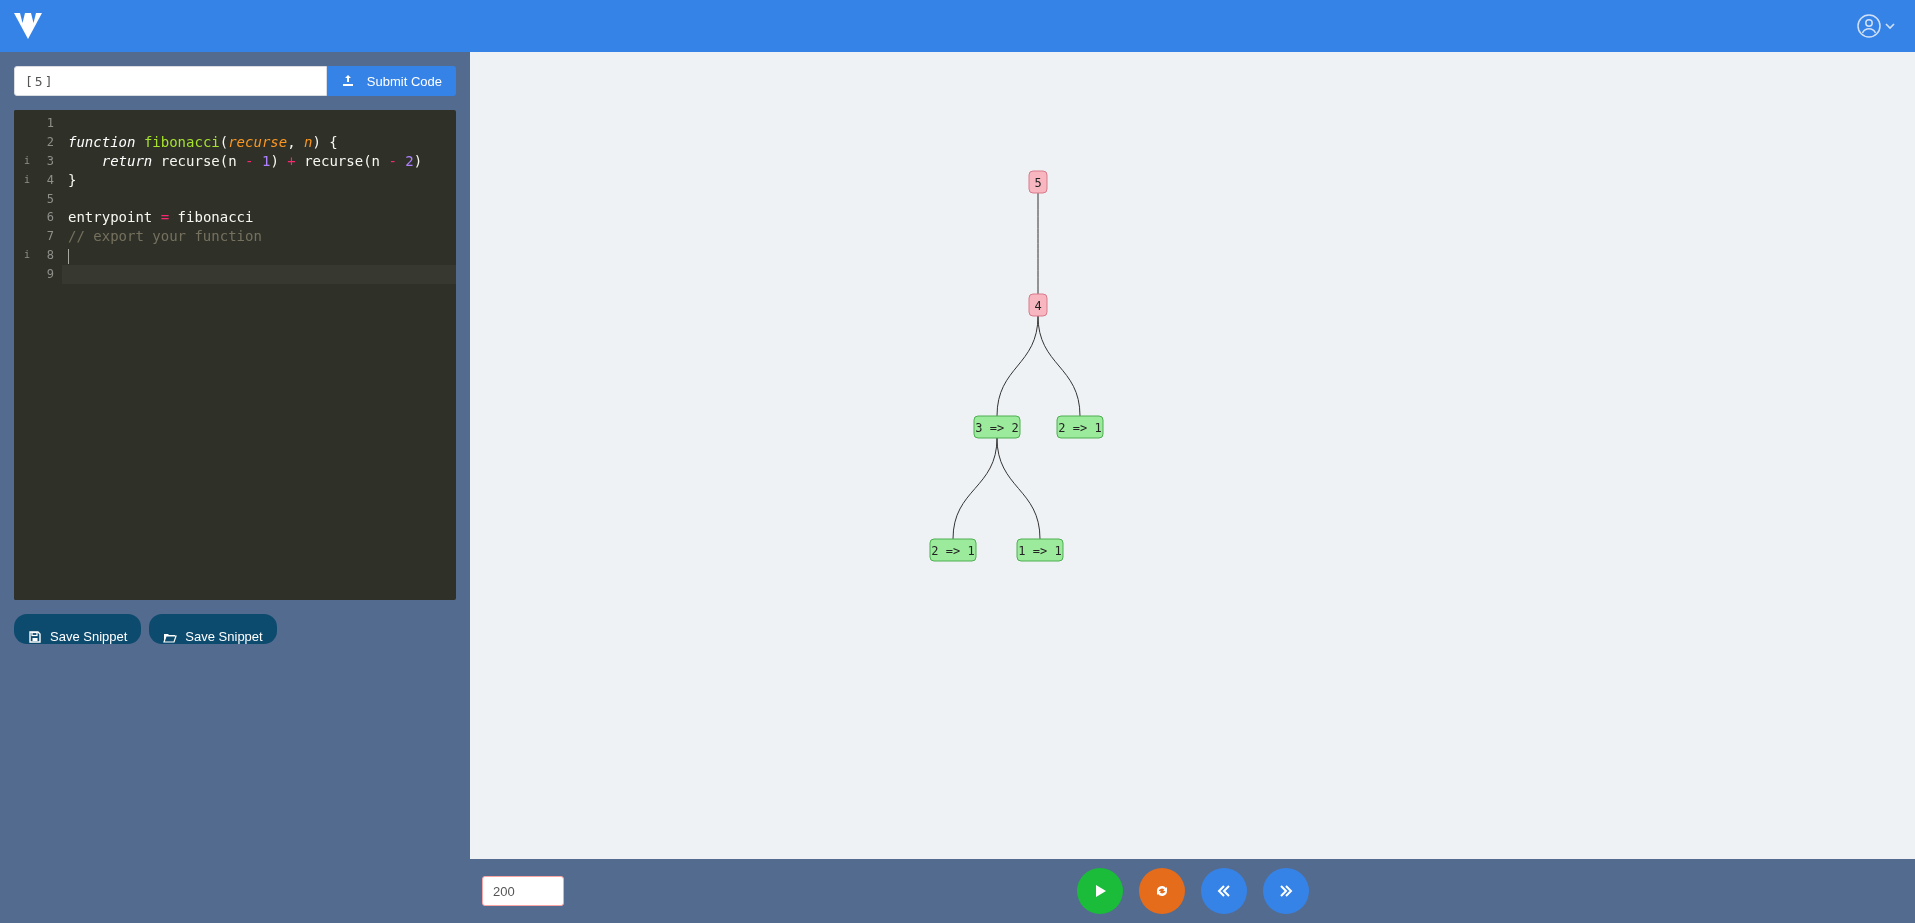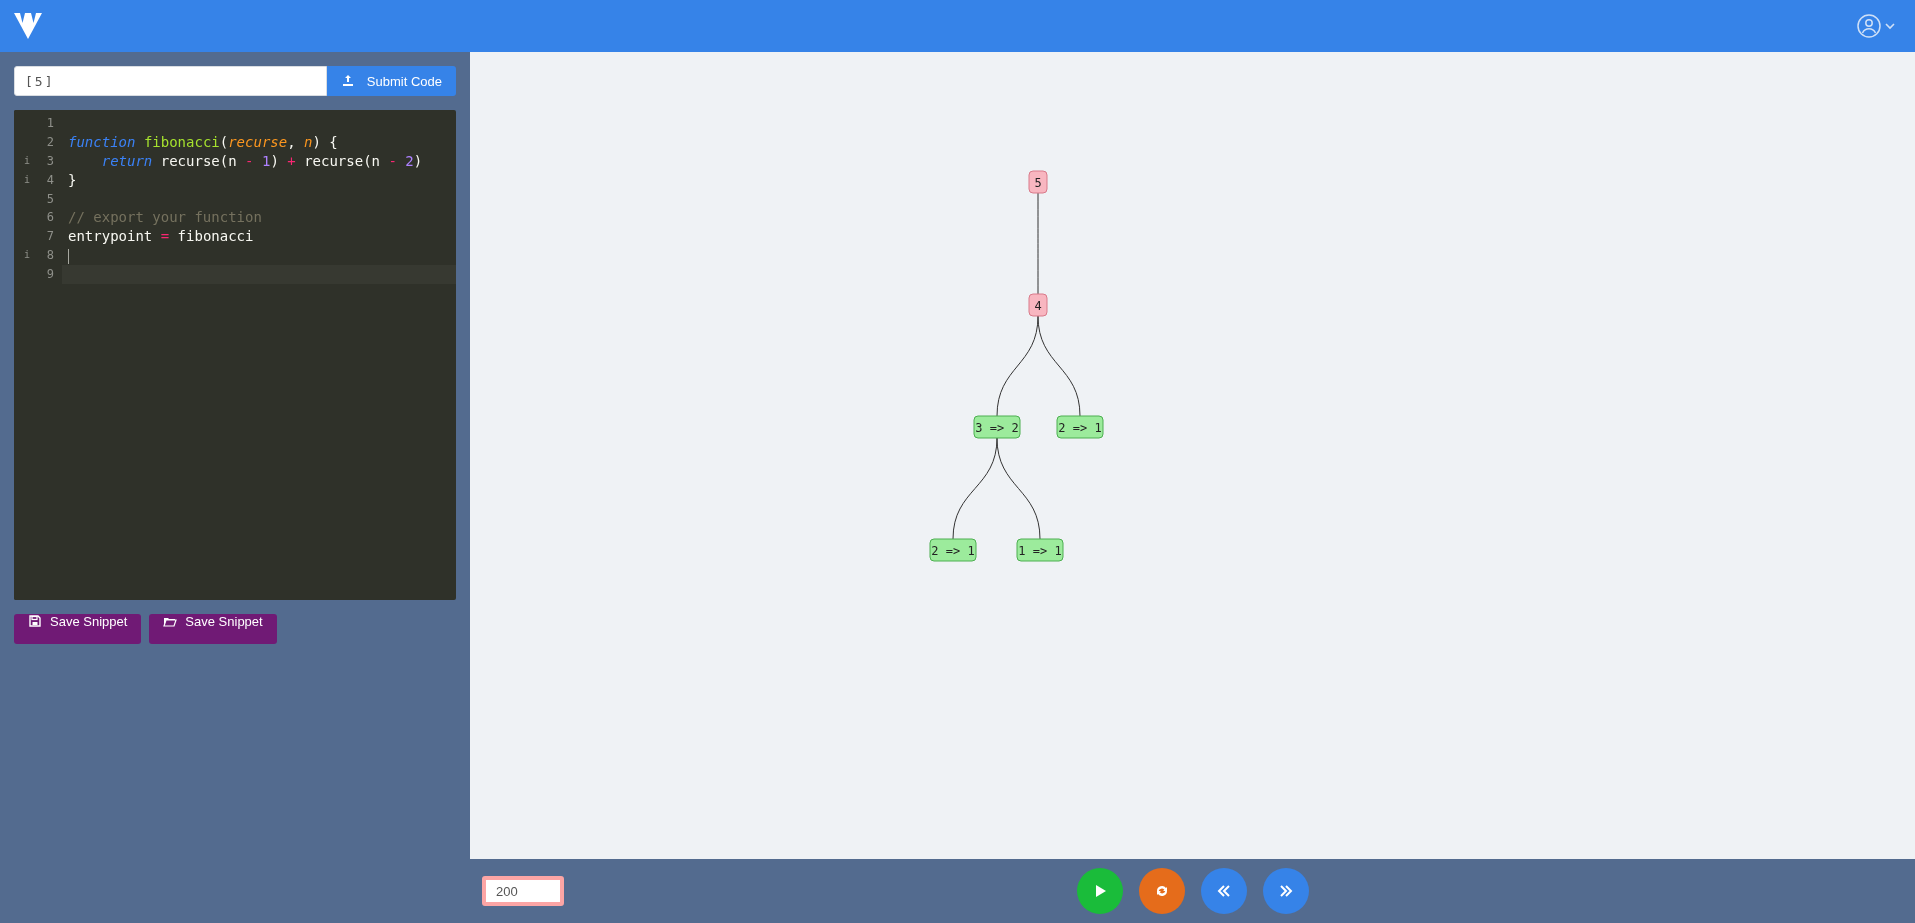--- a/index.html
+++ b/index.html
@@ -104,43 +104,43 @@
     position: relative;
   }
   .code-body .cl { height: 18.9px; line-height: 18.9px; white-space: pre; }
   .code-body .active-line {
     position: absolute;
     left: 0; right: 0;
     height: 18.9px;
     background: rgba(255,255,255,0.04);
     pointer-events: none;
   }
-  .tok-kw   { color: #3b82f6; font-style: italic; }
+  .tok-kw   { color: #ffffff; font-style: italic; }
   .tok-fn   { color: #a6e22e; }
   .tok-arg  { color: #fd971f; font-style: italic; }
   .tok-par  { color: #f8f8f2; }
   .tok-op   { color: #f92672; }
   .tok-num  { color: #ae81ff; }
   .tok-cmt  { color: #75715e; }
   .tok-id   { color: #f8f8f2; }
   .cursor-bar { display:inline-block; width:1px; height:15px; background:#f8f8f0; vertical-align:middle; opacity:0.6;}
 
   
   .snippet-row { display: flex; gap: 8px; }
   .btn-blue {
     height: 30px;
-    background: #701a75;
+    background: #0c4a6e;
     color: #fff;
     border: none;
-    border-radius: 3px;
+    border-radius: 13px;
     padding: 0 14px;
     font-size: 13px;
     cursor: pointer;
     display: inline-flex;
-    align-items: flex-start;
+    align-items: flex-end;
     gap: 8px;
   }
 
   
   .viz-wrap {
     flex: 1;
     display: flex;
     flex-direction: column;
     min-width: 0;
   }
@@ -163,21 +163,21 @@
     background: #536b8f;
     display: flex;
     align-items: center;
     padding: 0 12px;
     gap: 12px;
     position: relative;
   }
   .speed-input {
     width: 82px;
     height: 30px;
-    border: 4px solid #fca5a5;
+    border: 1px solid #fca5a5;
     border-radius: 3px;
     padding: 0 10px;
     font-size: 13px;
     color: #555;
     outline: none;
   }
   .ctrl-buttons {
     position: absolute;
     left: 50%;
     transform: translateX(-50%);
@@ -256,23 +256,23 @@
 
         <div class="cl"><span class="tok-kw">function</span> <span class="tok-fn">fibonacci</span><span class="tok-par">(</span><span class="tok-arg">recurse</span><span class="tok-par">, </span><span class="tok-arg">n</span><span class="tok-par">) </span><span class="tok-par">{</span></div>
 
 
         <div class="cl">    <span class="tok-kw">return</span> <span class="tok-id">recurse</span><span class="tok-par">(</span><span class="tok-id">n</span> <span class="tok-op">-</span> <span class="tok-num">1</span><span class="tok-par">)</span> <span class="tok-op">+</span> <span class="tok-id">recurse</span><span class="tok-par">(</span><span class="tok-id">n</span> <span class="tok-op">-</span> <span class="tok-num">2</span><span class="tok-par">)</span></div>
 
         <div class="cl"><span class="tok-par">}</span></div>
 
         <div class="cl"></div>
 
+        <div class="cl"><span class="tok-id">entrypoint</span> <span class="tok-op">=</span> <span class="tok-id">fibonacci</span></div>
+
         <div class="cl"><span class="tok-cmt">// export your function</span></div>
-
-        <div class="cl"><span class="tok-id">entrypoint</span> <span class="tok-op">=</span> <span class="tok-id">fibonacci</span></div>
 
         <div class="cl"><span class="cursor-bar"></span></div>
       </div>
     </div>
 
     <div class="snippet-row">
       <button class="btn-blue">
         <svg width="14" height="14" viewBox="0 0 14 14">
           <path d="M2 2h8l2 2v8H2z" fill="none" stroke="#fff" stroke-width="1.4"></path>
           <rect x="4" y="2.5" width="5" height="3" fill="none" stroke="#fff" stroke-width="1.2"></rect>

